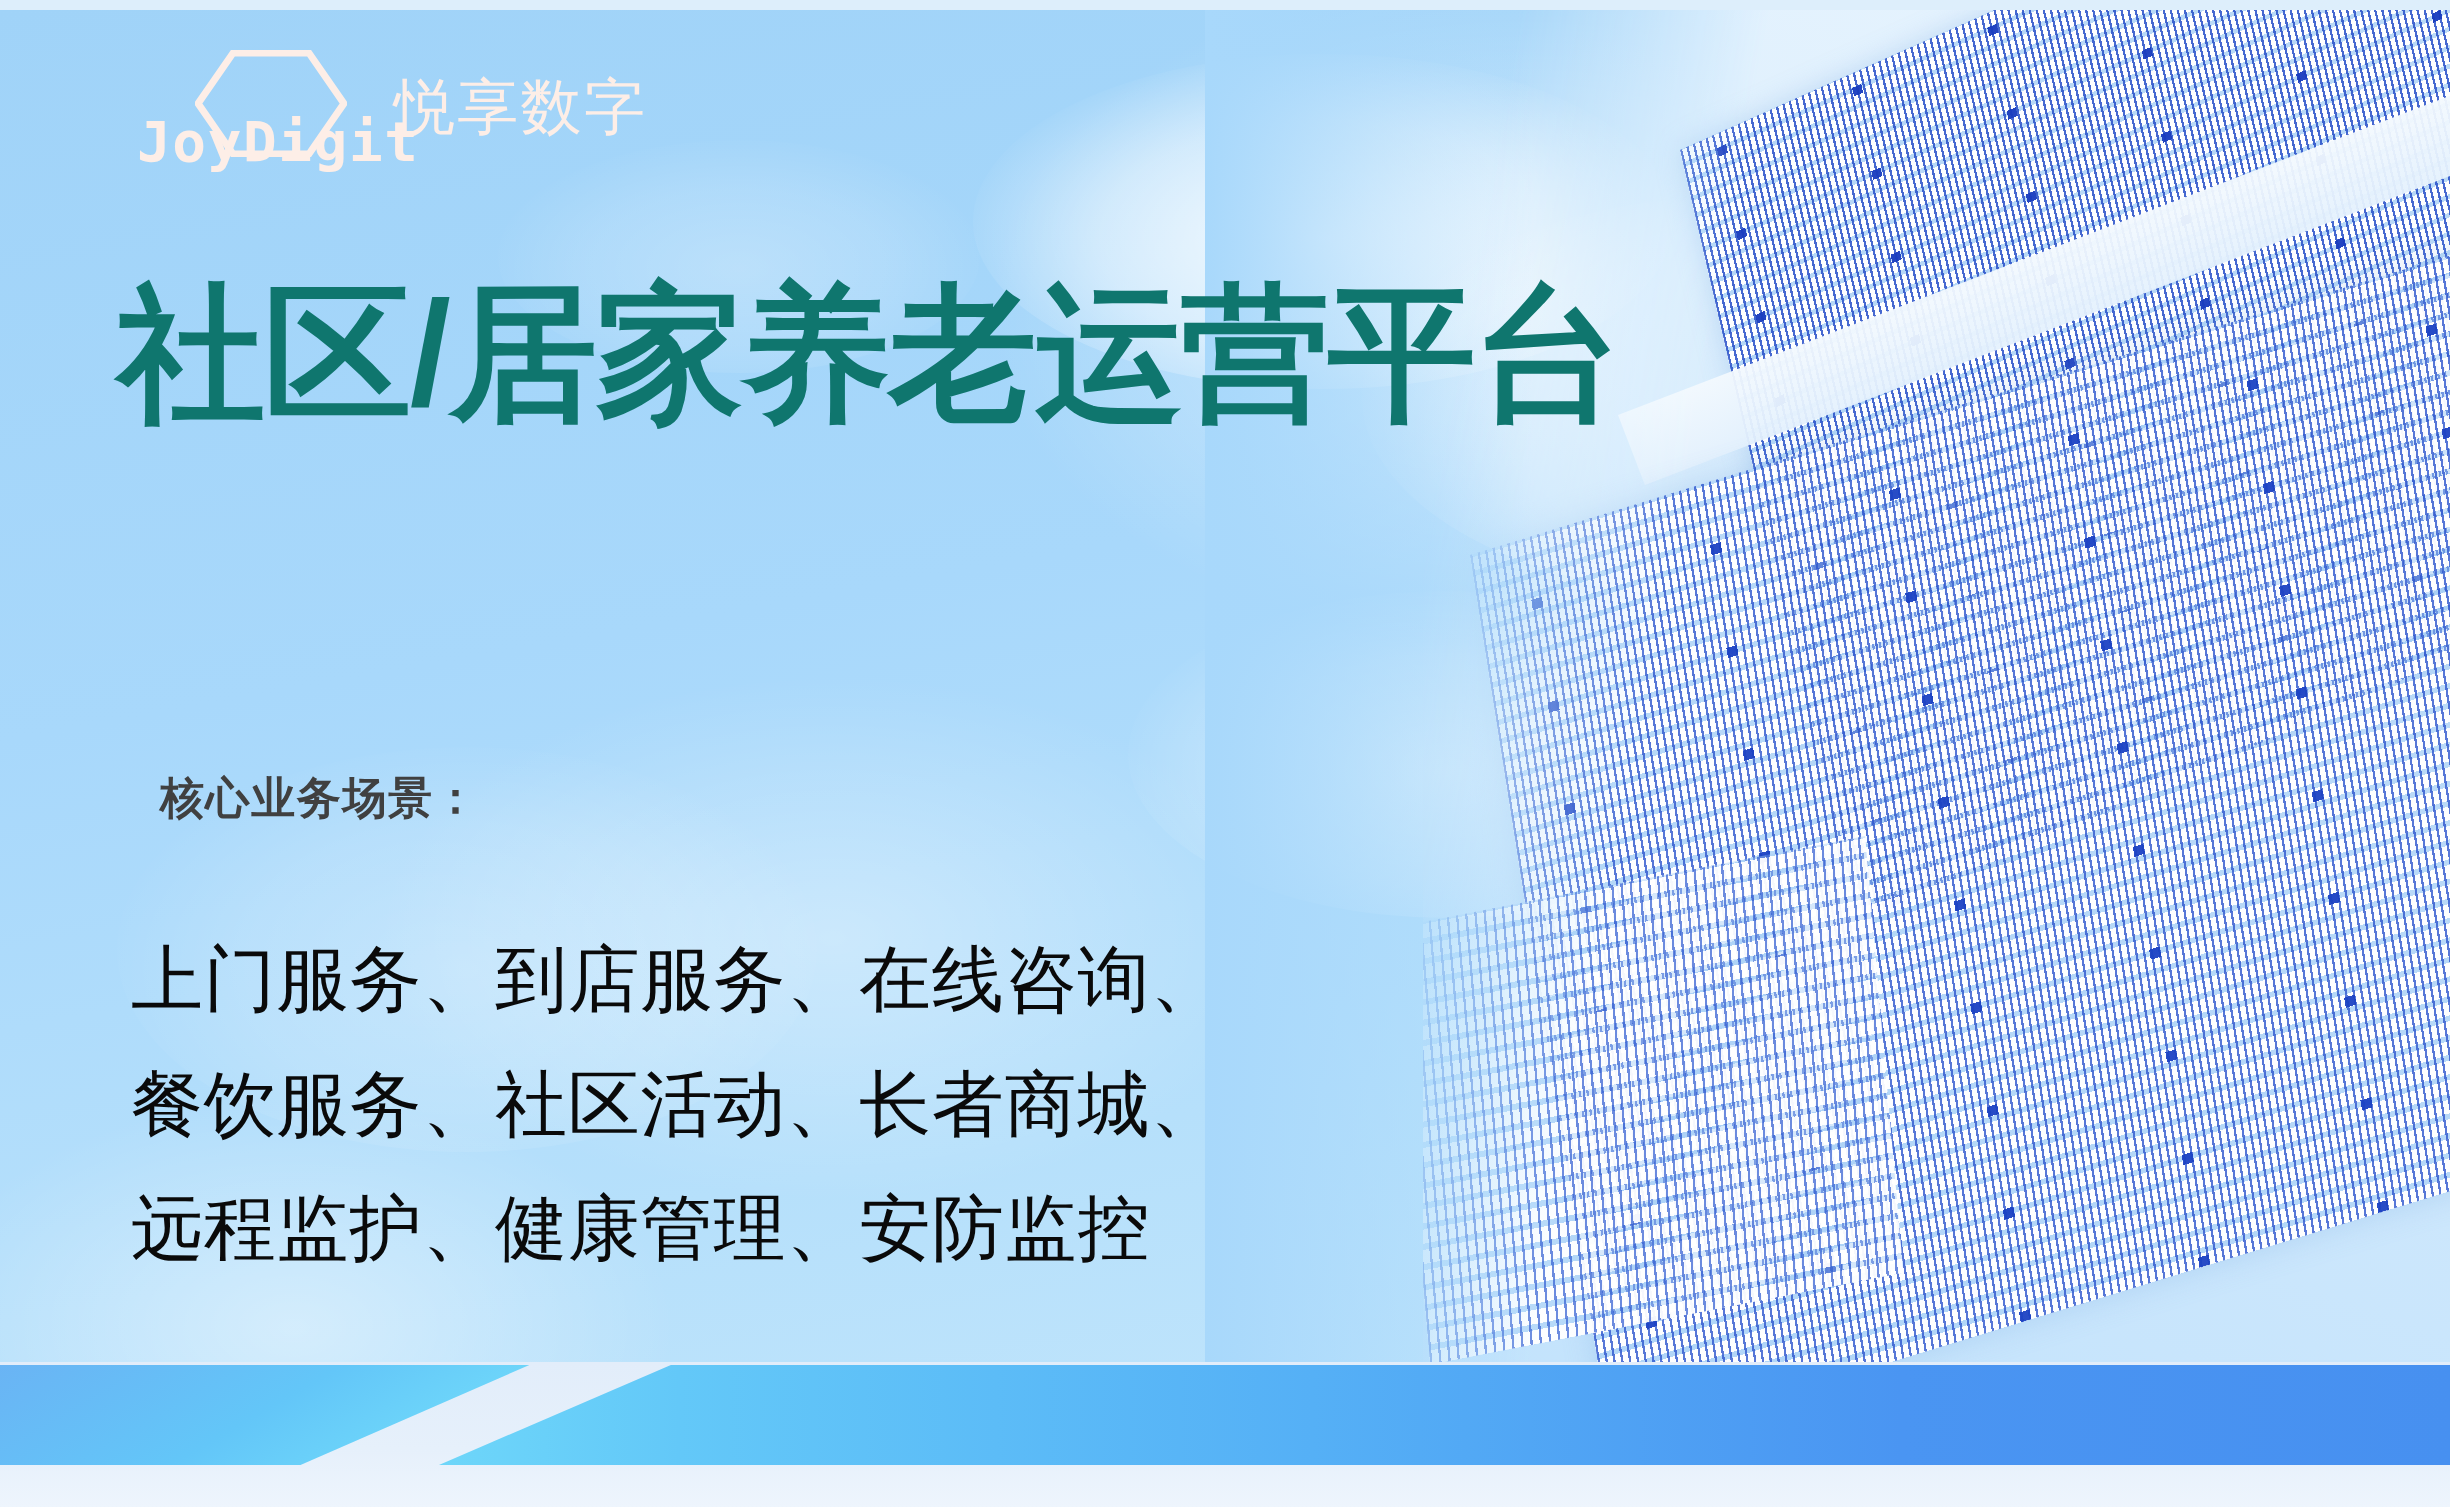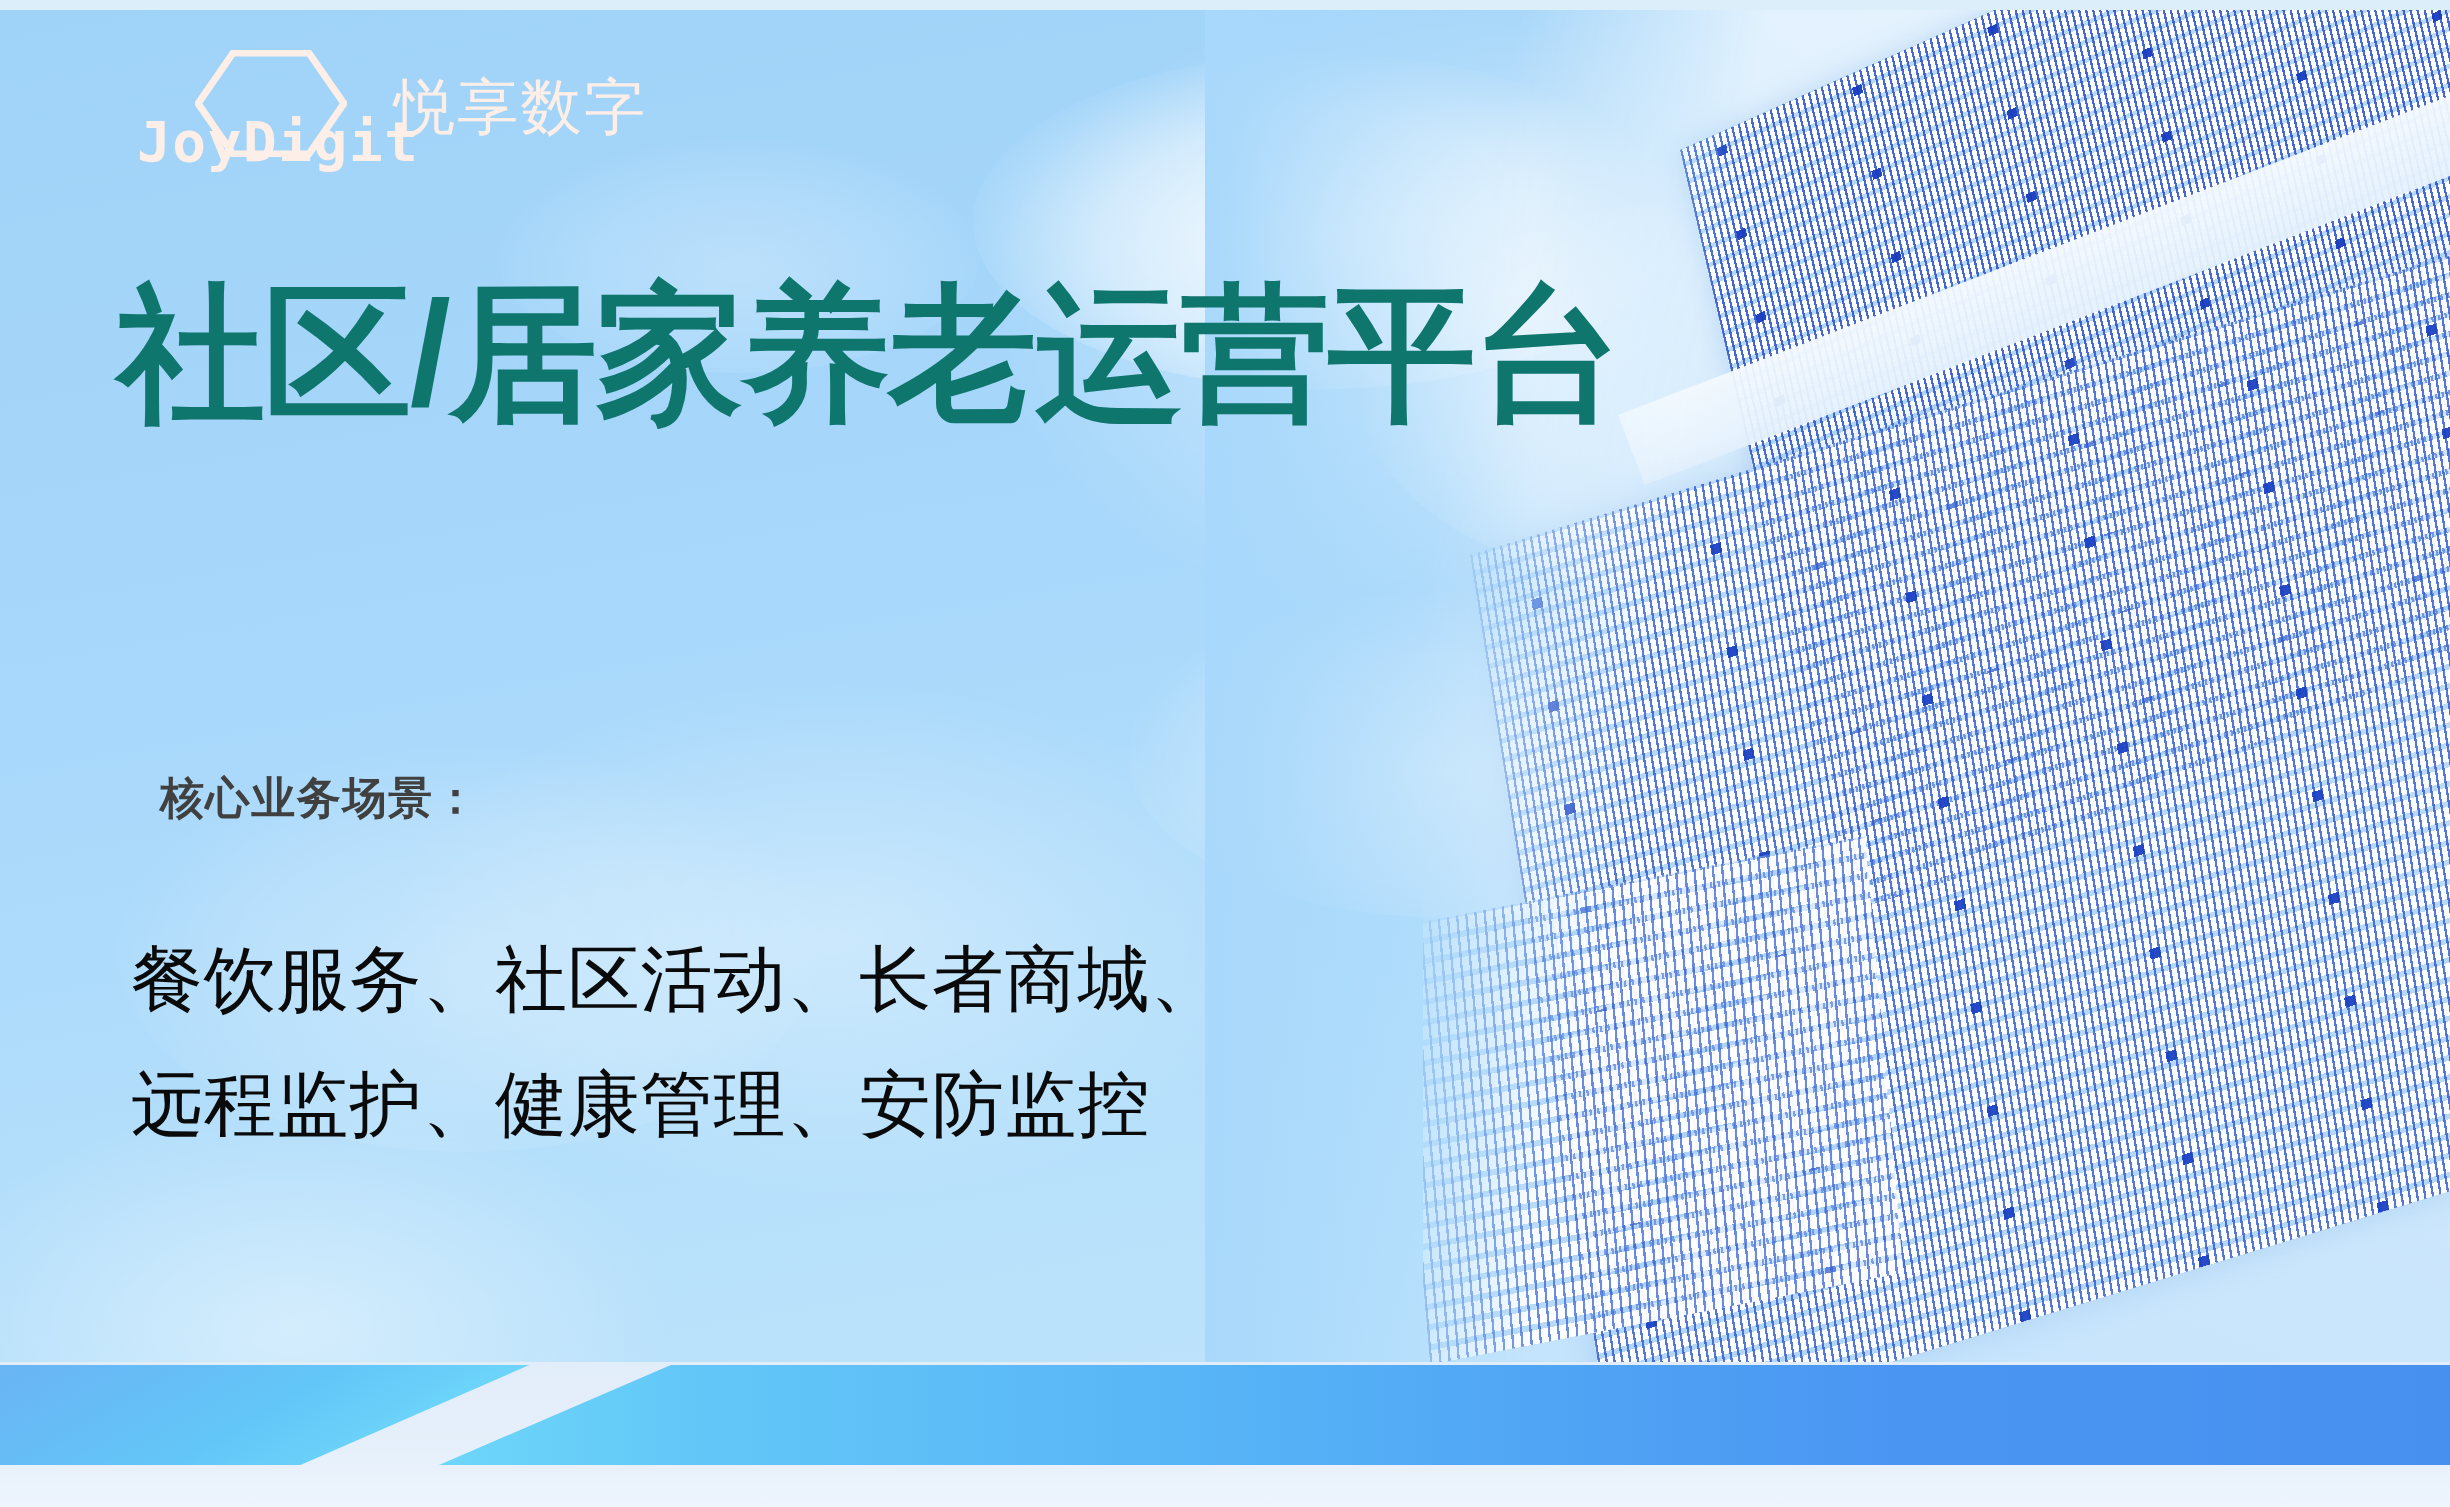--- a/index.html
+++ b/index.html
@@ -228,20 +228,21 @@
     </div>
     <div class="logo-text">JoyDigit</div>
     <div class="logo-cn">悦享数字</div>
   </div>
 
   <div class="headline">社区/居家养老运营平台</div>
 
   <div class="section-title">核心业务场景：</div>
 
   <div class="body-lines">
+    <div>上门服务、到店服务、在线咨询、</div>
     <div>餐饮服务、社区活动、长者商城、</div>
     <div>远程监护、健康管理、安防监控</div>
   </div>
 
   <div class="footer-base"></div>
   <div class="band-left"></div>
   <div class="band-main"></div>
 
 </div>
 

